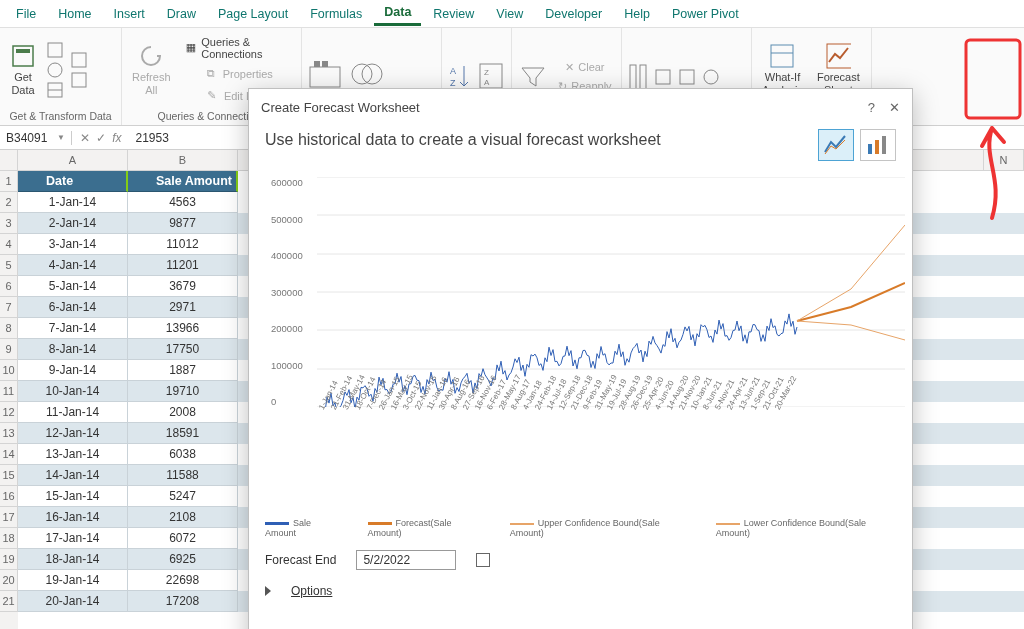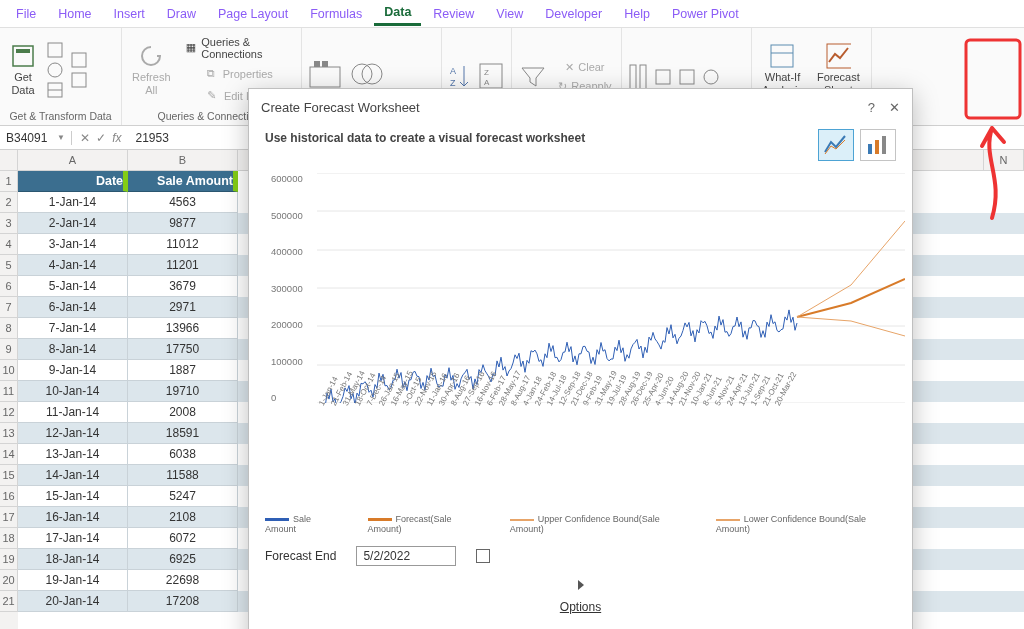--- a/index.html
+++ b/index.html
@@ -1,20 +1,20 @@
 <!DOCTYPE html>
 <html><head>
 <meta charset="utf-8">
 <style>
   * { box-sizing: border-box; margin: 0; padding: 0; font-family: "Segoe UI", Arial, sans-serif; }
   body { width: 1024px; height: 629px; background: #fff; overflow: hidden; font-size: 12px; color: #333; position: relative; }
 
   
   .ribbon-tabs { display: flex; height: 28px; align-items: center; padding: 0 6px; border-bottom: 1px solid #e0e0e0; gap: 2px; }
-  .ribbon-tab { padding: 4px 10px; font-size: 12.5px; color: #8b5cf6; cursor: pointer; }
+  .ribbon-tab { padding: 4px 10px; font-size: 12.5px; color: #0f766e; cursor: pointer; }
   .ribbon-tab.active { color: #1a6b3a; font-weight: 600; border-bottom: 3px solid #1a6b3a; }
 
   
   .ribbon { display: flex; height: 98px; border-bottom: 1px solid #d0d0d0; background: #fafafa; }
   .ribbon-group { display: flex; flex-direction: column; padding: 2px 6px; border-right: 1px solid #e4e4e4; justify-content: space-between; }
   .ribbon-group-items { display: flex; align-items: center; gap: 6px; flex: 1; }
   .ribbon-group-label { font-size: 10.5px; text-align: center; color: #666; padding: 1px 0; }
   .rbtn { display: flex; flex-direction: column; align-items: center; justify-content: center; font-size: 11px; color: #444; gap: 2px; padding: 2px 4px; }
   .rbtn .i { width: 26px; height: 26px; display: flex; align-items: center; justify-content: center; }
   .rbtn.small { flex-direction: row; font-size: 11px; gap: 4px; }
@@ -30,50 +30,50 @@
 
   
   .grid-wrap { position: relative; display: flex; height: calc(629px - 28px - 98px - 24px); }
   .rowhdr-col { width: 18px; background: #f3f2f1; }
   .rowhdr { height: 21px; text-align: center; font-size: 11px; color: #666; border-bottom: 1px solid #d4d4d4; border-right: 1px solid #d4d4d4; line-height: 21px; }
   .colhdrs { display: flex; }
   .colhdr { height: 21px; background: #f3f2f1; border-right: 1px solid #d4d4d4; border-bottom: 1px solid #d4d4d4; text-align: center; font-size: 11px; color: #666; line-height: 21px; }
   .colA { width: 110px; } .colB { width: 110px; }
 
   .data-body { overflow: hidden; }
-  .th-cell { background: #3b6e8f; color: #fff; font-weight: 600; text-align: right; height: 21px; line-height: 21px; border-right: 5px solid #84cc16; border-bottom: 1px solid #2b5670; font-size: 12.5px; }
+  .th-cell { background: #3b6e8f; color: #fff; font-weight: 600; text-align: left; height: 21px; line-height: 21px; border-right: 2px solid #84cc16; border-bottom: 1px solid #2b5670; font-size: 12.5px; padding-left: 28px; }
   .data-row { display: flex; height: 21px; }
   .data-row.evn { background: #dce6ec; }
   .data-row.odd { background: #ffffff; }
   .cell { border-right: 1px solid #c9d2d8; border-bottom: 1px solid #c9d2d8; font-size: 12px; text-align: center; line-height: 21px; }
 
   
   .dialog { position: absolute; left: 248px; top: 88px; width: 665px; height: 596px; background: #fff; border: 1px solid #bfbfbf; box-shadow: 0 6px 24px rgba(0,0,0,.25); display: flex; flex-direction: column; }
   .dlg-title { display: flex; align-items: center; justify-content: space-between; height: 36px; padding: 0 12px; font-size: 13px; color: #444; }
   .dlg-title-right { display: flex; gap: 14px; color: #666; }
   .dlg-body { flex: 1; padding: 6px 16px 10px 16px; display: flex; flex-direction: column; }
-  .dlg-sub { font-size: 12px; font-weight: 700; color: #444; }
+  .dlg-sub { font-size: 16px; font-weight: 400; color: #444; }
   .chart-types { position: absolute; right: 16px; top: 40px; display: flex; gap: 6px; }
   .ctype-btn { width: 36px; height: 32px; border: 1px solid #c4c4c4; display: flex; align-items: center; justify-content: center; background: #fff; }
   .ctype-btn.sel { background: #dbeff9; border-color: #4da3d4; }
 
   .chart-area { position: relative; margin-top: 28px; height: 285px; border: 0; }
   .yaxis { position: absolute; left: 6px; top: 0; height: 230px; display: flex; flex-direction: column; justify-content: space-between; font-size: 9.5px; color: #777; text-align: left; width: 40px; }
   .plot { position: absolute; left: 52px; top: 0; width: 588px; height: 230px; }
   .xaxis { position: absolute; left: 52px; top: 230px; width: 588px; display: flex; font-size: 8px; color: #777; }
   .xaxis span { transform: rotate(-62deg); transform-origin: left top; white-space: nowrap; display: inline-block; width: 12px; }
 
   .legend { display: flex; gap: 26px; justify-content: center; margin-top: 56px; font-size: 9px; color: #666; }
   .legend .sw { width: 24px; height: 0; border-top: 2px solid; display: inline-block; vertical-align: middle; margin-right: 4px; }
 
   .form-row { display: flex; align-items: center; gap: 20px; margin-top: 12px; font-size: 12px; }
   .date-input { border: 1px solid #999; padding: 2px 6px; width: 100px; display: flex; align-items: center; justify-content: space-between; }
   .cal-icon { width: 14px; height: 14px; border: 1px solid #666; display: inline-block; }
 
-  .options-row { margin-top: 14px; font-size: 12px; color: #333; display: flex; align-items: center; gap: 10px; flex-direction: column; }
+  .options-row { margin-top: 14px; font-size: 12px; color: #333; display: flex; align-items: center; gap: 20px; }
   .tri { display: inline-block; width: 0; height: 0; border-top: 5px solid transparent; border-bottom: 5px solid transparent; border-left: 6px solid #555; }
 
   .dlg-buttons { display: flex; justify-content: flex-end; gap: 10px; padding: 10px 14px; }
   .btn { border: 1px solid #999; background: #fff; padding: 4px 22px; font-size: 12px; }
   
   
   .annotation { position: absolute; right: 0; top: 38px; width: 60px; height: 220px; pointer-events: none; }
 
   svg { display: block; }
 </style>

